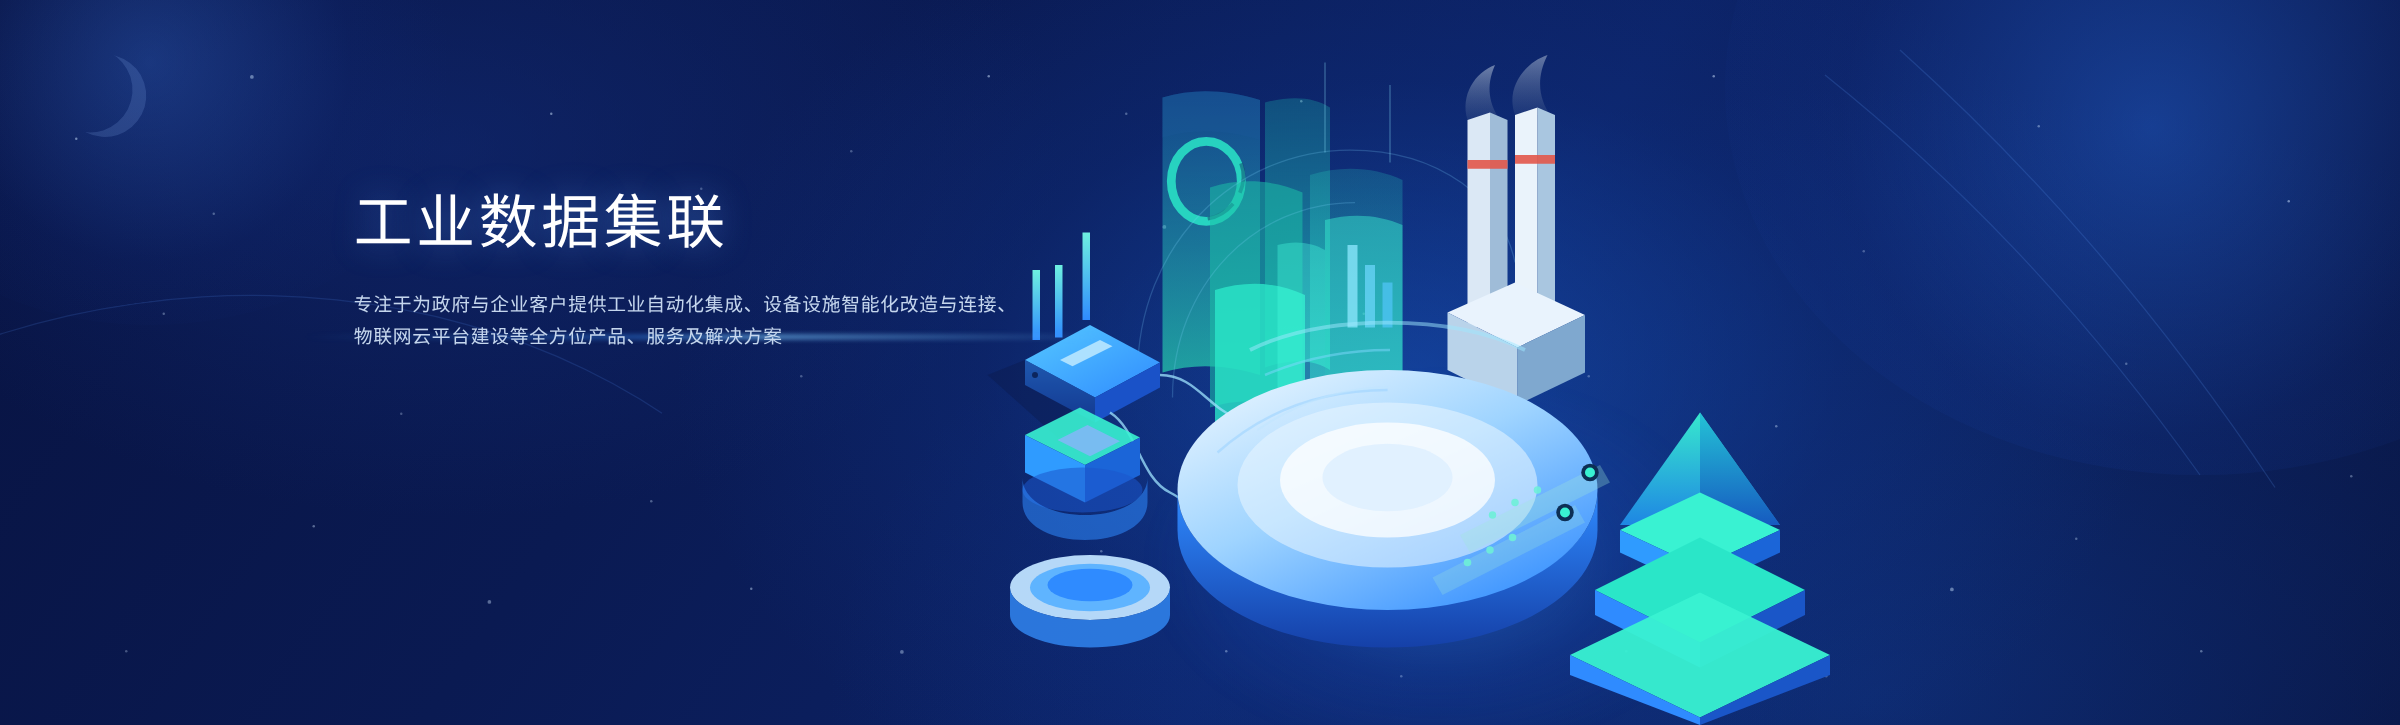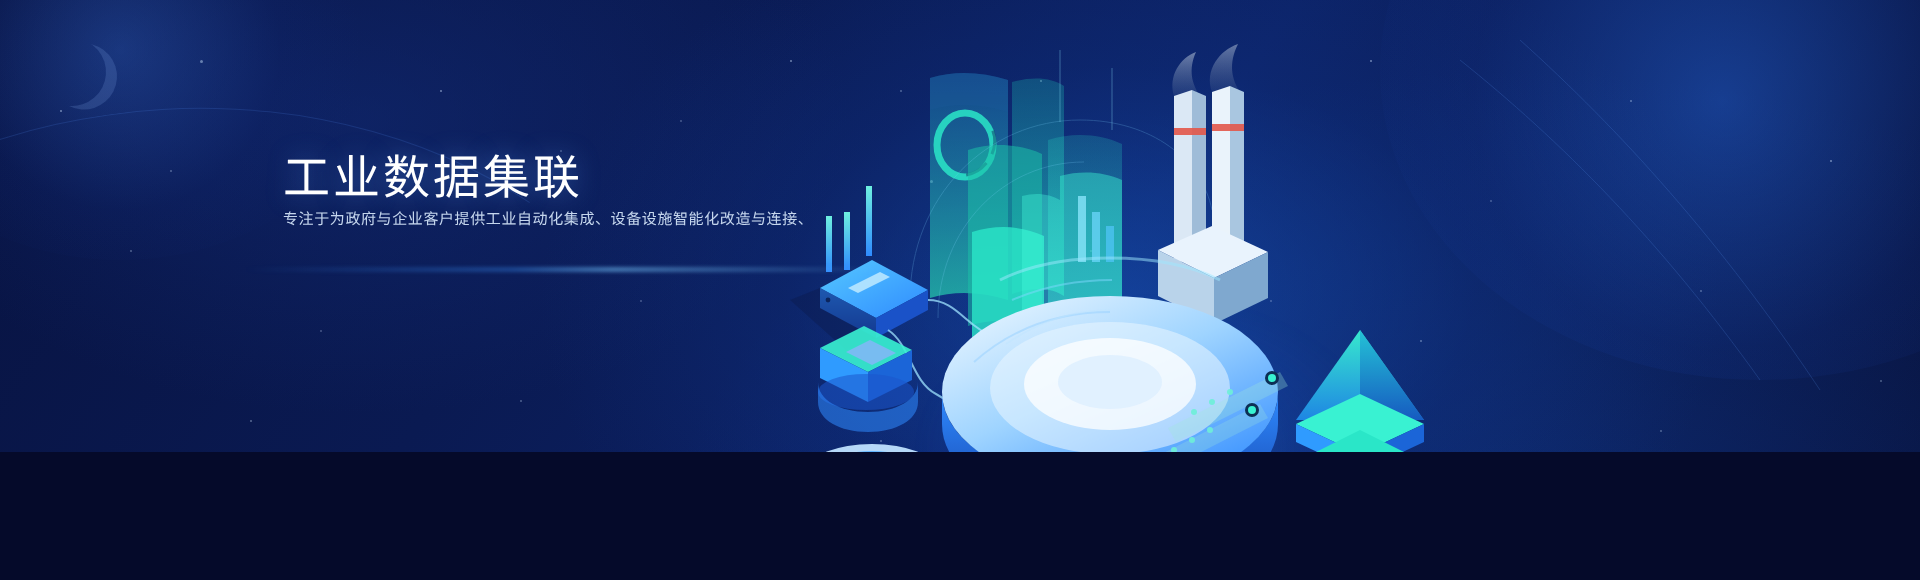--- a/index.html
+++ b/index.html
@@ -4,21 +4,21 @@
 <title>Industrial IoT Banner</title>
 <style>
   html,body{margin:0;padding:0;}
   body{
     background:#050a2a;
     font-family:"Liberation Sans","DejaVu Sans",sans-serif;
   }
   .banner{
     position:relative;
     width:1920px;
-    height:452px;
+    height:580px;
     overflow:hidden;
     background:
       radial-gradient(ellipse 820px 560px at 1130px 300px, rgba(24,86,190,0.55) 0%, rgba(16,54,140,0.28) 42%, rgba(8,20,70,0) 72%),
       radial-gradient(ellipse 700px 420px at 360px 120px, rgba(18,44,120,0.55) 0%, rgba(9,22,72,0) 70%),
       radial-gradient(ellipse 1200px 700px at 1500px 560px, rgba(20,70,170,0.40) 0%, rgba(8,20,70,0) 70%),
       linear-gradient(125deg,#081341 0%,#0a1a52 32%,#0c2266 58%,#0a1a4e 80%,#070f36 100%);
   }
   
   .stars{position:absolute;inset:0;pointer-events:none;}
   .stars i{
@@ -56,20 +56,21 @@
   .headline{
     color:#ffffff;
     font-size:47px;
     line-height:56px;
     letter-spacing:3px;
     font-weight:400;
     white-space:nowrap;
     text-shadow:0 0 26px rgba(90,160,255,0.45);
   }
   .subline{
+    margin-top:26px;
     color:#cfe0f5;
     font-size:15px;
     line-height:25px;
     letter-spacing:.6px;
     font-weight:400;
     opacity:.95;
   }
   .subline div{white-space:nowrap;}
   .underglow{
     position:absolute;left:243px;top:268px;width:640px;height:3px;
@@ -377,16 +378,17 @@
       </g>
     </svg>
   </div>
 
   <div class="underglow"></div>
 
   <div class="copy">
     <div class="headline">工业数据集联</div>
     <div class="subline">
       <div>专注于为政府与企业客户提供工业自动化集成、设备设施智能化改造与连接、</div>
+      <div>物联网云平台建设等全方位产品、服务及解决方案</div>
     </div>
   </div>
 
 </div>
 
 </body></html>

